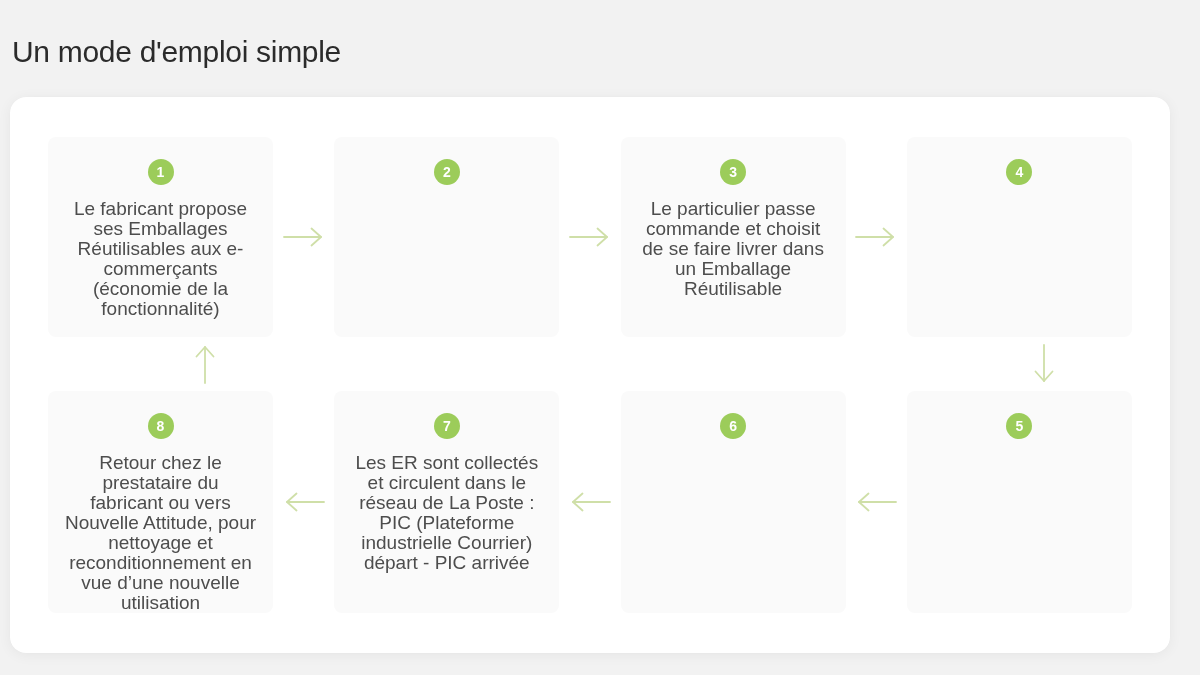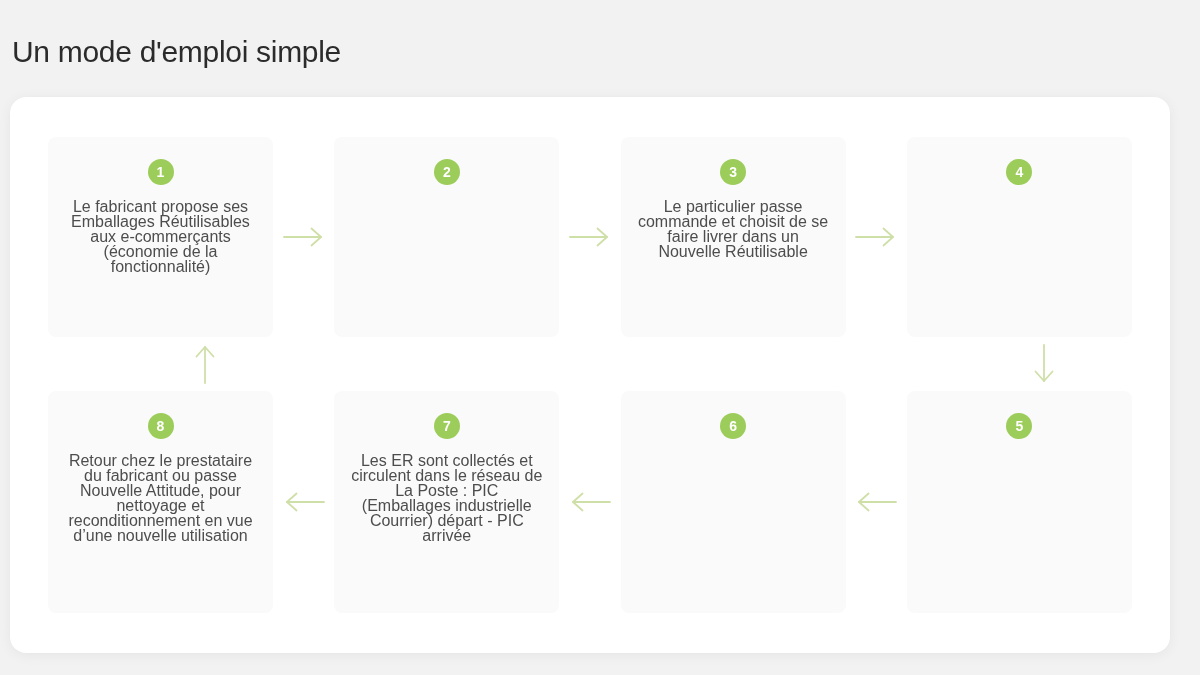--- a/index.html
+++ b/index.html
@@ -90,22 +90,22 @@
     color: #ffffff;
     font-size: 14px;
     font-weight: 700;
     line-height: 26px;
     text-align: center;
     margin: 0 auto 14px;
     letter-spacing: 0;
   }
 
   .card-text {
-    font-size: 16px;
-    line-height: 15px;
+    font-size: 19px;
+    line-height: 20px;
     color: #4d4d4d;
     font-weight: 400;
     padding: 0 2px;
   }
 
   
   .h-gap {
     flex: 0 0 auto;
     width: 61.3px;
     display: flex;
@@ -172,21 +172,21 @@
           <span class="arrow-h">
             <svg width="42" height="22" viewBox="0 0 42 22" aria-hidden="true">
               <path class="arrow-stroke" d="M1 11 H38"></path>
               <path class="arrow-stroke" d="M28.5 2.5 L38 11 L28.5 19.5"></path>
             </svg>
           </span>
         </div>
 
         <div class="card">
           <div class="badge">3</div>
-          <div class="card-text">Le particulier passe commande et choisit de se faire livrer dans un Nouvelle Réutilisable</div>
+          <div class="card-text">Le particulier passe commande et choisit de se faire livrer dans un Emballage Réutilisable</div>
         </div>
 
         <div class="h-gap">
           <span class="arrow-h">
             <svg width="42" height="22" viewBox="0 0 42 22" aria-hidden="true">
               <path class="arrow-stroke" d="M1 11 H38"></path>
               <path class="arrow-stroke" d="M28.5 2.5 L38 11 L28.5 19.5"></path>
             </svg>
           </span>
         </div>
@@ -212,35 +212,35 @@
             <path class="arrow-stroke" d="M11 40 V4"></path>
             <path class="arrow-stroke" d="M2.5 13.5 L11 4 L19.5 13.5"></path>
           </svg>
         </span>
       </div>
 
       <div class="row row-bottom">
 
         <div class="card">
           <div class="badge">8</div>
-          <div class="card-text">Retour chez le prestataire du fabricant ou passe Nouvelle Attitude, pour nettoyage et reconditionnement en vue d’une nouvelle utilisation</div>
+          <div class="card-text">Retour chez le prestataire du fabricant ou vers Nouvelle Attitude, pour nettoyage et reconditionnement en vue d’une nouvelle utilisation</div>
         </div>
 
         <div class="h-gap">
           <span class="arrow-h">
             <svg width="42" height="22" viewBox="0 0 42 22" aria-hidden="true">
               <path class="arrow-stroke" d="M41 11 H4"></path>
               <path class="arrow-stroke" d="M13.5 2.5 L4 11 L13.5 19.5"></path>
             </svg>
           </span>
         </div>
 
         <div class="card">
           <div class="badge">7</div>
-          <div class="card-text">Les ER sont collectés et circulent dans le réseau de La Poste : PIC (Emballages industrielle Courrier) départ - PIC arrivée</div>
+          <div class="card-text">Les ER sont collectés et circulent dans le réseau de La Poste : PIC (Plateforme industrielle Courrier) départ - PIC arrivée</div>
         </div>
 
         <div class="h-gap">
           <span class="arrow-h">
             <svg width="42" height="22" viewBox="0 0 42 22" aria-hidden="true">
               <path class="arrow-stroke" d="M41 11 H4"></path>
               <path class="arrow-stroke" d="M13.5 2.5 L4 11 L13.5 19.5"></path>
             </svg>
           </span>
         </div>

